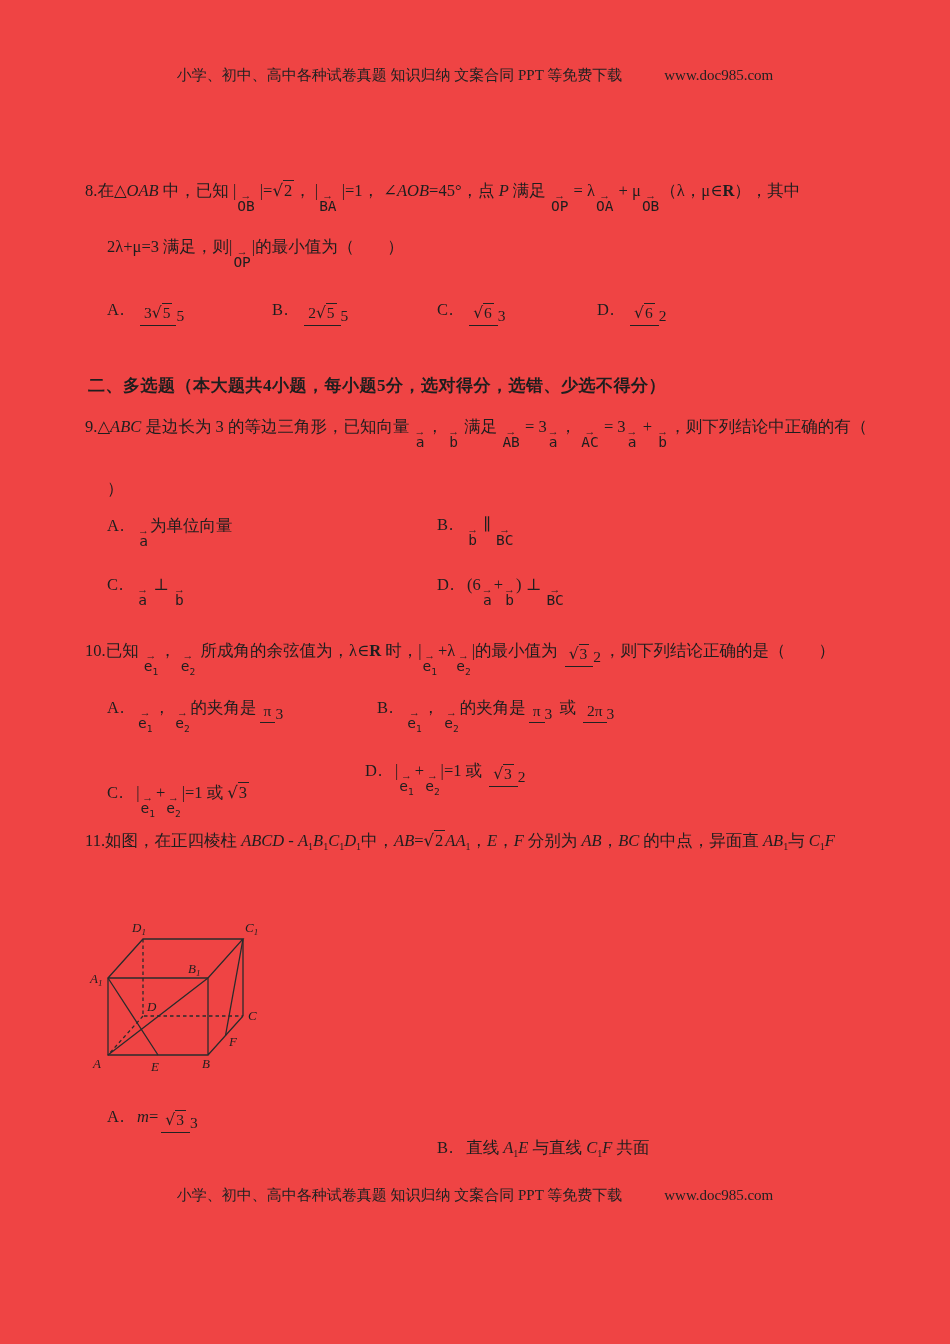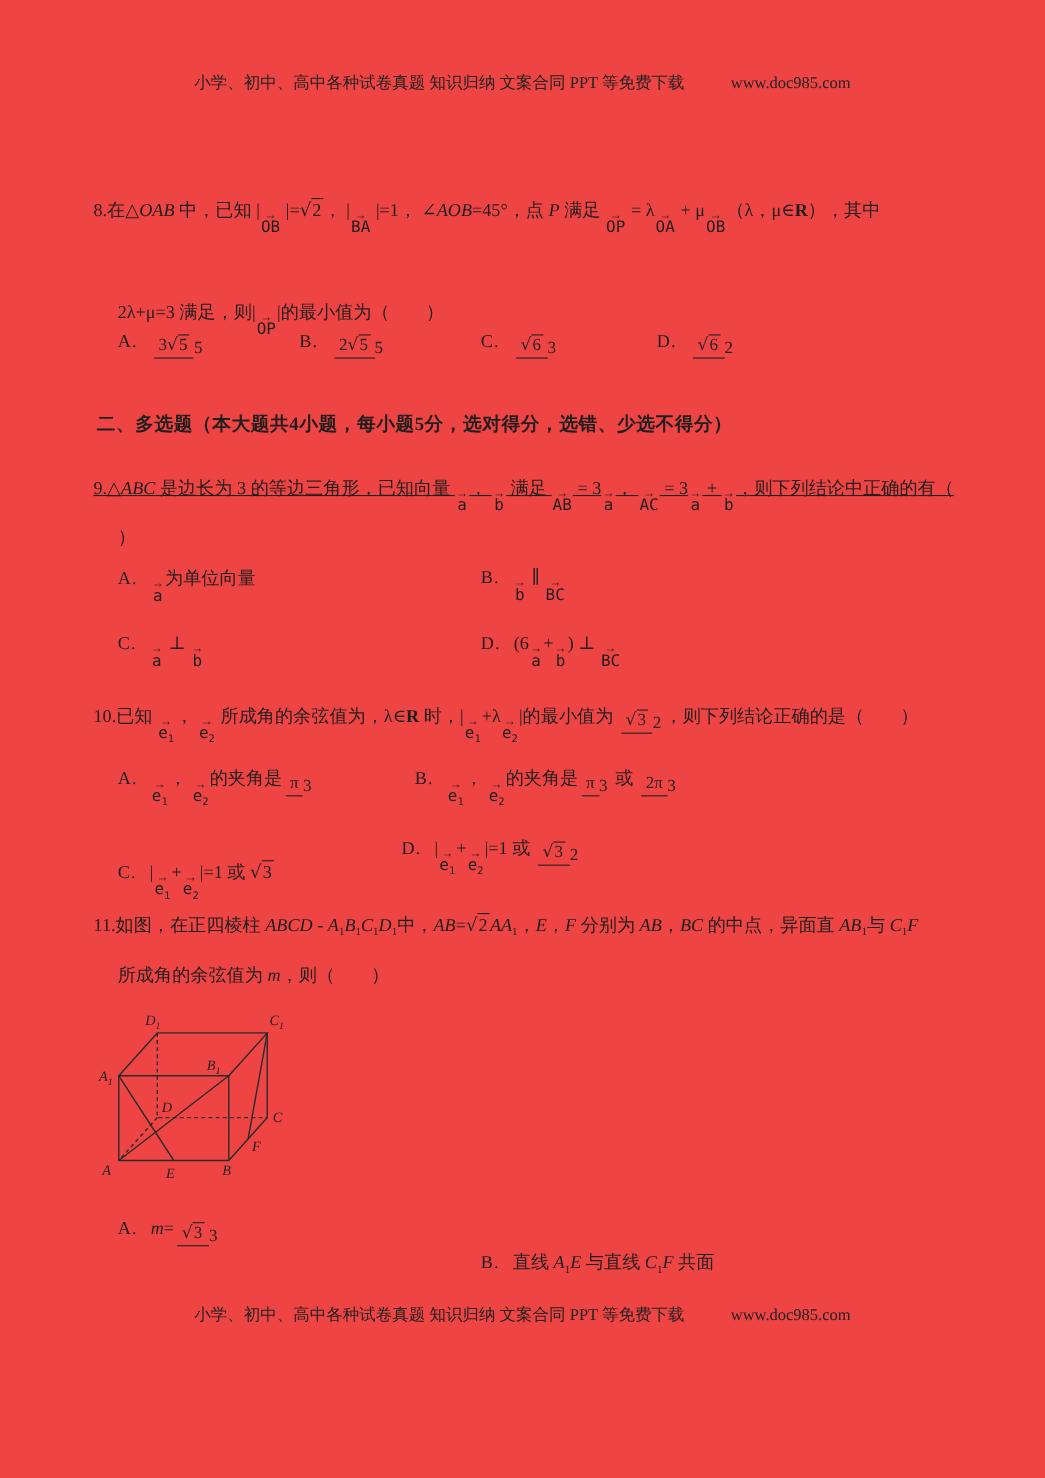--- a/index.html
+++ b/index.html
@@ -27,25 +27,25 @@
   .frac{display:inline-flex;flex-direction:row;align-items:center;vertical-align:-3px;line-height:1.25;margin:0 3px;font-size:15.5px;}
   .frac .num{border-bottom:1.2px solid #222;padding:0 4px 2px;text-align:center;}
   .frac .den{padding-top:2px;text-align:center;}
   
   .figwrap{position:absolute;}
   .figwrap text{font-family:"Liberation Serif",serif;font-style:italic;font-size:13px;fill:#1e1e1e;stroke:none;}
   .figwrap .fs{font-size:9px;}
   
   .pos-header{top:66px;}
   .pos-q8l1{left:85px;top:180px;}
-  .pos-q8l2{left:107px;top:236px;margin-top:37px;}
+  .pos-q8l2{left:107px;top:236px;}
   .pos-q8a{left:107px;top:300px;} .pos-q8b{left:272px;top:300px;}
   .pos-q8c{left:437px;top:300px;} .pos-q8d{left:597px;top:300px;}
   .pos-sec2{left:88px;top:374px;}
-  .pos-q9l1{left:85px;top:433px;text-decoration:underline;}
+  .pos-q9l1{left:85px;top:416px;}
   .pos-q9l2{left:107px;top:478px;}
   .pos-q9a{left:107px;top:515px;} .pos-q9b{left:437px;top:515px;}
   .pos-q9c{left:107px;top:575px;} .pos-q9d{left:437px;top:575px;}
   .pos-q10l1{left:85px;top:640px;}
   .pos-q10a{left:107px;top:697px;} .pos-q10b{left:377px;top:697px;}
   .pos-q10c{left:107px;top:782px;} .pos-q10d{left:365px;top:760px;}
   .pos-q11l1{left:85px;top:830px;text-align:right;}
   .pos-q11l2{left:107px;top:876px;}
   .pos-fig{left:88px;top:916px;}
   .pos-q11a{left:107px;top:1107px;} .pos-q11b{left:437px;top:1137px;}
@@ -241,21 +241,20 @@
         </span><span class="t">+</span><span class="vec">
           <span class="varrow">→</span>
           <span class="vbody">e<sub class="sb">2</sub></span>
         </span><span class="t">|=1 或 </span><span class="frac">
           <span class="num"><span class="sqrt"><span class="radsign">√</span><span class="radicand">3</span></span></span>
           <span class="den"><span class="t">2</span></span>
         </span></span>
   </div>
 
   <p class="line pos-q11l1"><span class="t">11.如图，在正四棱柱 </span><span class="it">ABCD</span><span class="t"> - </span><span class="it">A<sub class="sb">1</sub></span><span class="it">B<sub class="sb">1</sub></span><span class="it">C<sub class="sb">1</sub></span><span class="it">D<sub class="sb">1</sub></span><span class="t">中，</span><span class="it">AB</span><span class="t">=</span><span class="sqrt"><span class="radsign">√</span><span class="radicand">2</span></span><span class="it">AA<sub class="sb">1</sub></span><span class="t">，</span><span class="it">E</span><span class="t">，</span><span class="it">F</span><span class="t"> 分别为 </span><span class="it">AB</span><span class="t">，</span><span class="it">BC</span><span class="t"> 的中点，异面直 </span><span class="it">AB<sub class="sb">1</sub></span><span class="t">与 </span><span class="it">C<sub class="sb">1</sub></span><span class="it">F</span></p>
-  <p class="line pos-q11l2"><span class="t">所成角的余弦值为 </span><span class="it">m</span><span class="t">，则（　　）</span></p>
 
   <svg class="figwrap pos-fig" width="215" height="172" viewBox="0 0 215 172">
     <g stroke="#2b2b2b" stroke-width="1.3" fill="none">
       <path d="M20,139 L120,139 L120,62 L20,62 Z M20,62 L55,23 L155,23 L120,62 M155,23 L155,100 M120,139 L155,100"></path>
       <path stroke-dasharray="3.5,3" d="M55,23 L55,100 L155,100 M55,100 L20,139"></path>
       <path d="M20,139 L120,62 M20,62 L70,139 M155,23 L137.5,119.5"></path>
     </g>
     <text x="2" y="67"><tspan class="fm">A</tspan><tspan class="fs" dy="3">1</tspan></text>
     <text x="44" y="16"><tspan class="fm">D</tspan><tspan class="fs" dy="3">1</tspan></text>
     <text x="100" y="57"><tspan class="fm">B</tspan><tspan class="fs" dy="3">1</tspan></text>

